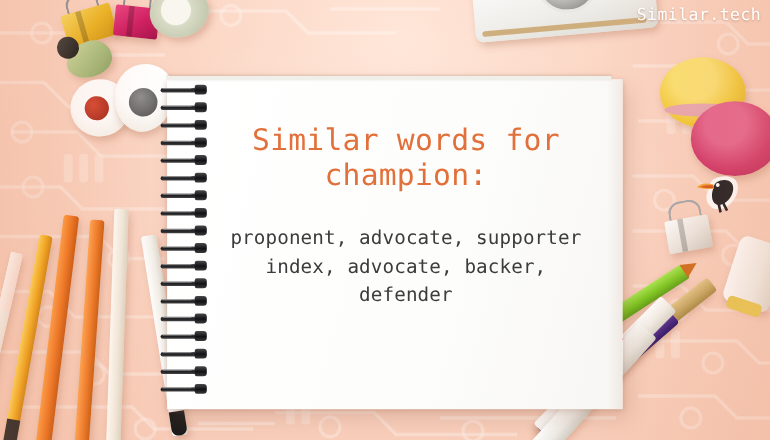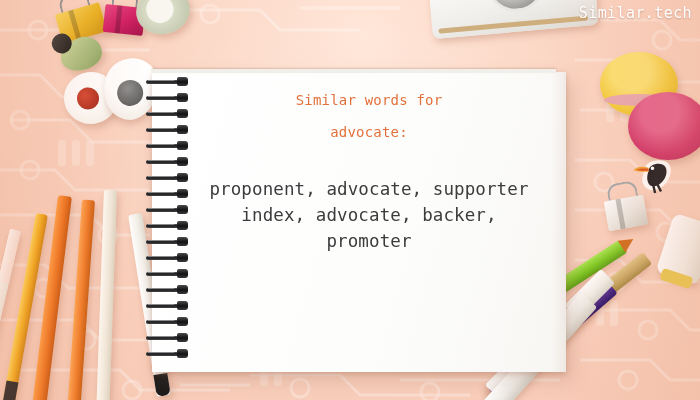--- a/index.html
+++ b/index.html
@@ -129,23 +129,23 @@
 
   
   .pad-content {
     position: absolute;
     left: 30px;
     right: 10px;
     top: 0;
     text-align: center;
   }
   .title-block {
-    margin-top: 12px;
+    margin-top: 40px;
     color: #e2703a;
-    font-size: 14px;
+    font-size: 27px;
     line-height: 32px;
     letter-spacing: .2px;
   }
   .title-line1 { display:block; }
   .title-line2 { display:block; }
 
   .synonym-block {
     margin-top: 28px;
     color: #3c3c3c;
     font-size: 17.5px;
@@ -353,27 +353,27 @@
 
   <div class="desk-vignette"></div>
 
   <div class="notepad">
     <div class="sheet-lip"></div>
 
     <div class="pad-content">
 
       <div class="title-block">
         <span class="title-line1">Similar words for</span>
-        <span class="title-line2">advocate:</span>
+        <span class="title-line2">champion:</span>
       </div>
 
       <div class="synonym-block">
         <span class="syn-line">proponent, advocate, supporter</span>
         <span class="syn-line">index, advocate, backer,</span>
-        <span class="syn-line">promoter</span>
+        <span class="syn-line">defender</span>
       </div>
 
     </div>
   </div>
 
   <div class="spiral">
     <div class="loop" style="top:4px;">
         <span class="wire"></span>
         <span class="hilite"></span>
         <span class="hook"></span>

